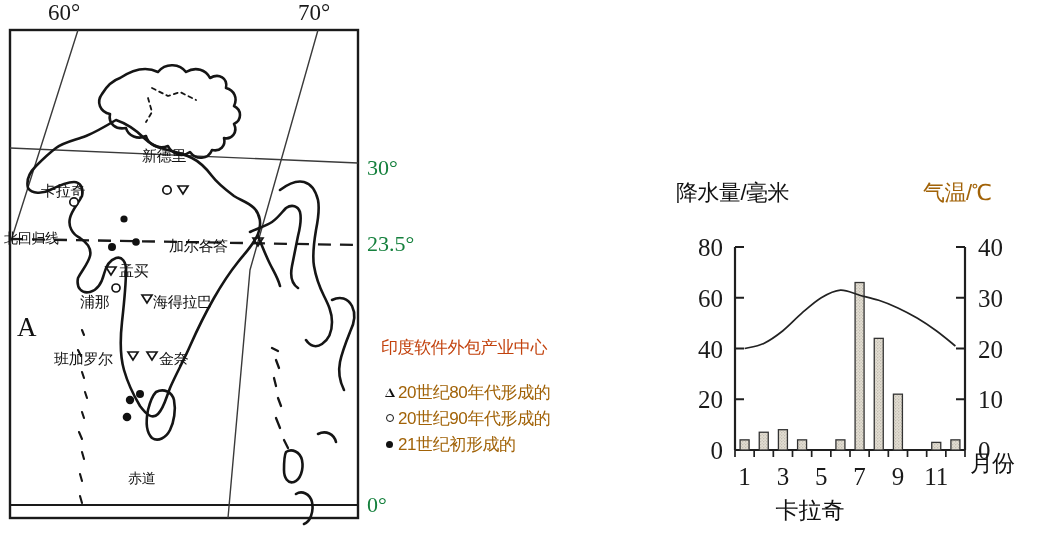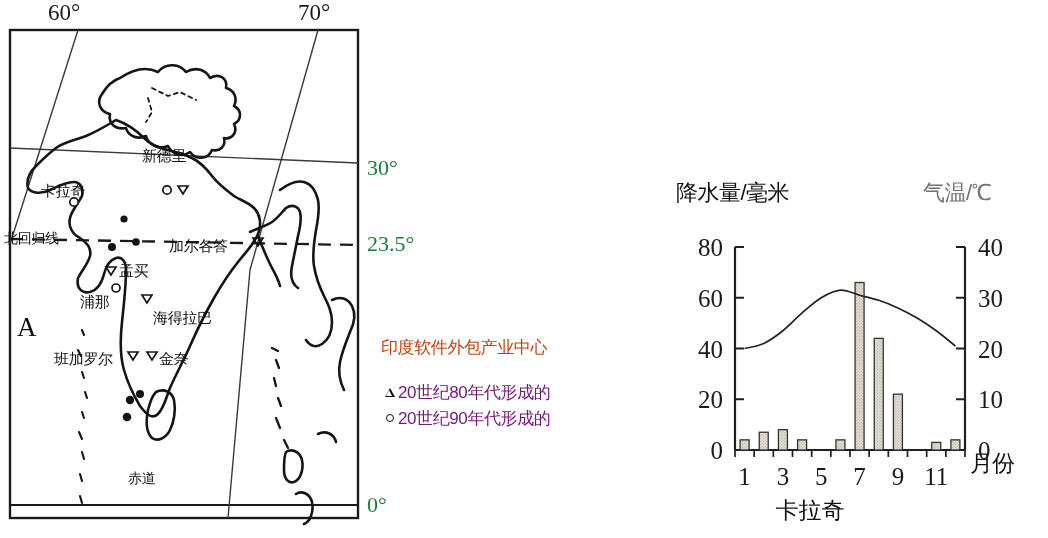--- a/index.html
+++ b/index.html
@@ -86,21 +86,21 @@
     width: 17px;
     flex: 0 0 17px;
     display: flex;
     align-items: center;
     justify-content: center;
   }
   .legend-text {
     font-size: 17px;
     font-family: "Liberation Sans", sans-serif;
     letter-spacing: -0.4px;
-    color: #701a75;
+    color: #a16207;
   }
   .sym-tri {
     width: 0; height: 0;
     border-left: 5.5px solid transparent;
     border-right: 5.5px solid transparent;
     border-bottom: 9px solid #111;
     position: relative;
   }
   .sym-tri::after {
     content: "";
@@ -138,21 +138,21 @@
     white-space: nowrap;
     color: #111;
   }
   #chart-axis-title-right {
     position: absolute;
     left: 283px; top: 178px;
     font-size: 22px;
     font-family: "Liberation Sans", sans-serif;
     letter-spacing: -0.5px;
     white-space: nowrap;
-    color: #737373;
+    color: #a16207;
   }
   #chart-footer-title {
     position: absolute;
     left: 0; top: 495px;
     width: 340px;
     text-align: center;
     font-size: 23px;
     font-family: "Liberation Sans", sans-serif;
     letter-spacing: 0px;
     color: #111;
@@ -331,21 +331,21 @@
   <div class="map-lat-label" style="left:367px; top:492px;">0°</div>
 
   <div class="map-line-label" style="left:4px; top:230px;">北回归线</div>
   <div class="map-line-label" style="left:128px; top:470px;">赤道</div>
 
   <div class="map-city-label" style="left:142px; top:147px;">新德里</div>
   <div class="map-city-label" style="left:41px; top:182px;">卡拉奇</div>
   <div class="map-city-label" style="left:169px; top:237px;">加尔各答</div>
   <div class="map-city-label" style="left:119px; top:262px;">孟买</div>
   <div class="map-city-label" style="left:80px; top:293px;">浦那</div>
-  <div class="map-city-label" style="left:153px; top:309px;font-family:Liberation Mono, monospace;">海得拉巴</div>
+  <div class="map-city-label" style="left:153px; top:293px;font-family:Liberation Mono, monospace;">海得拉巴</div>
   <div class="map-city-label" style="left:54px; top:350px;">班加罗尔</div>
   <div class="map-city-label" style="left:159px; top:350px;">金奈</div>
 
   <div id="map-region-letter">A</div>
 </div>
 
 <div id="legend">
   <div id="legend-title">印度软件外包产业中心</div>
 
   <div class="legend-row">
@@ -355,20 +355,26 @@
     <span class="legend-text">20世纪80年代形成的</span>
   </div>
 
   <div class="legend-row">
     <span class="legend-sym">
         <span class="sym-circ-open"></span>
       </span>
     <span class="legend-text">20世纪90年代形成的</span>
   </div>
 
+  <div class="legend-row">
+    <span class="legend-sym">
+        <span class="sym-circ-fill"></span>
+      </span>
+    <span class="legend-text">21世纪初形成的</span>
+  </div>
 </div>
 
 <div id="chart-panel">
 
   <div id="chart-axis-title-left">降水量/毫米</div>
   <div id="chart-axis-title-right">气温/℃</div>
 
   <svg id="chart-svg" width="408" height="538" viewBox="0 0 408 538">
     <defs>
       <pattern id="barStipple" width="3" height="3" patternUnits="userSpaceOnUse">

